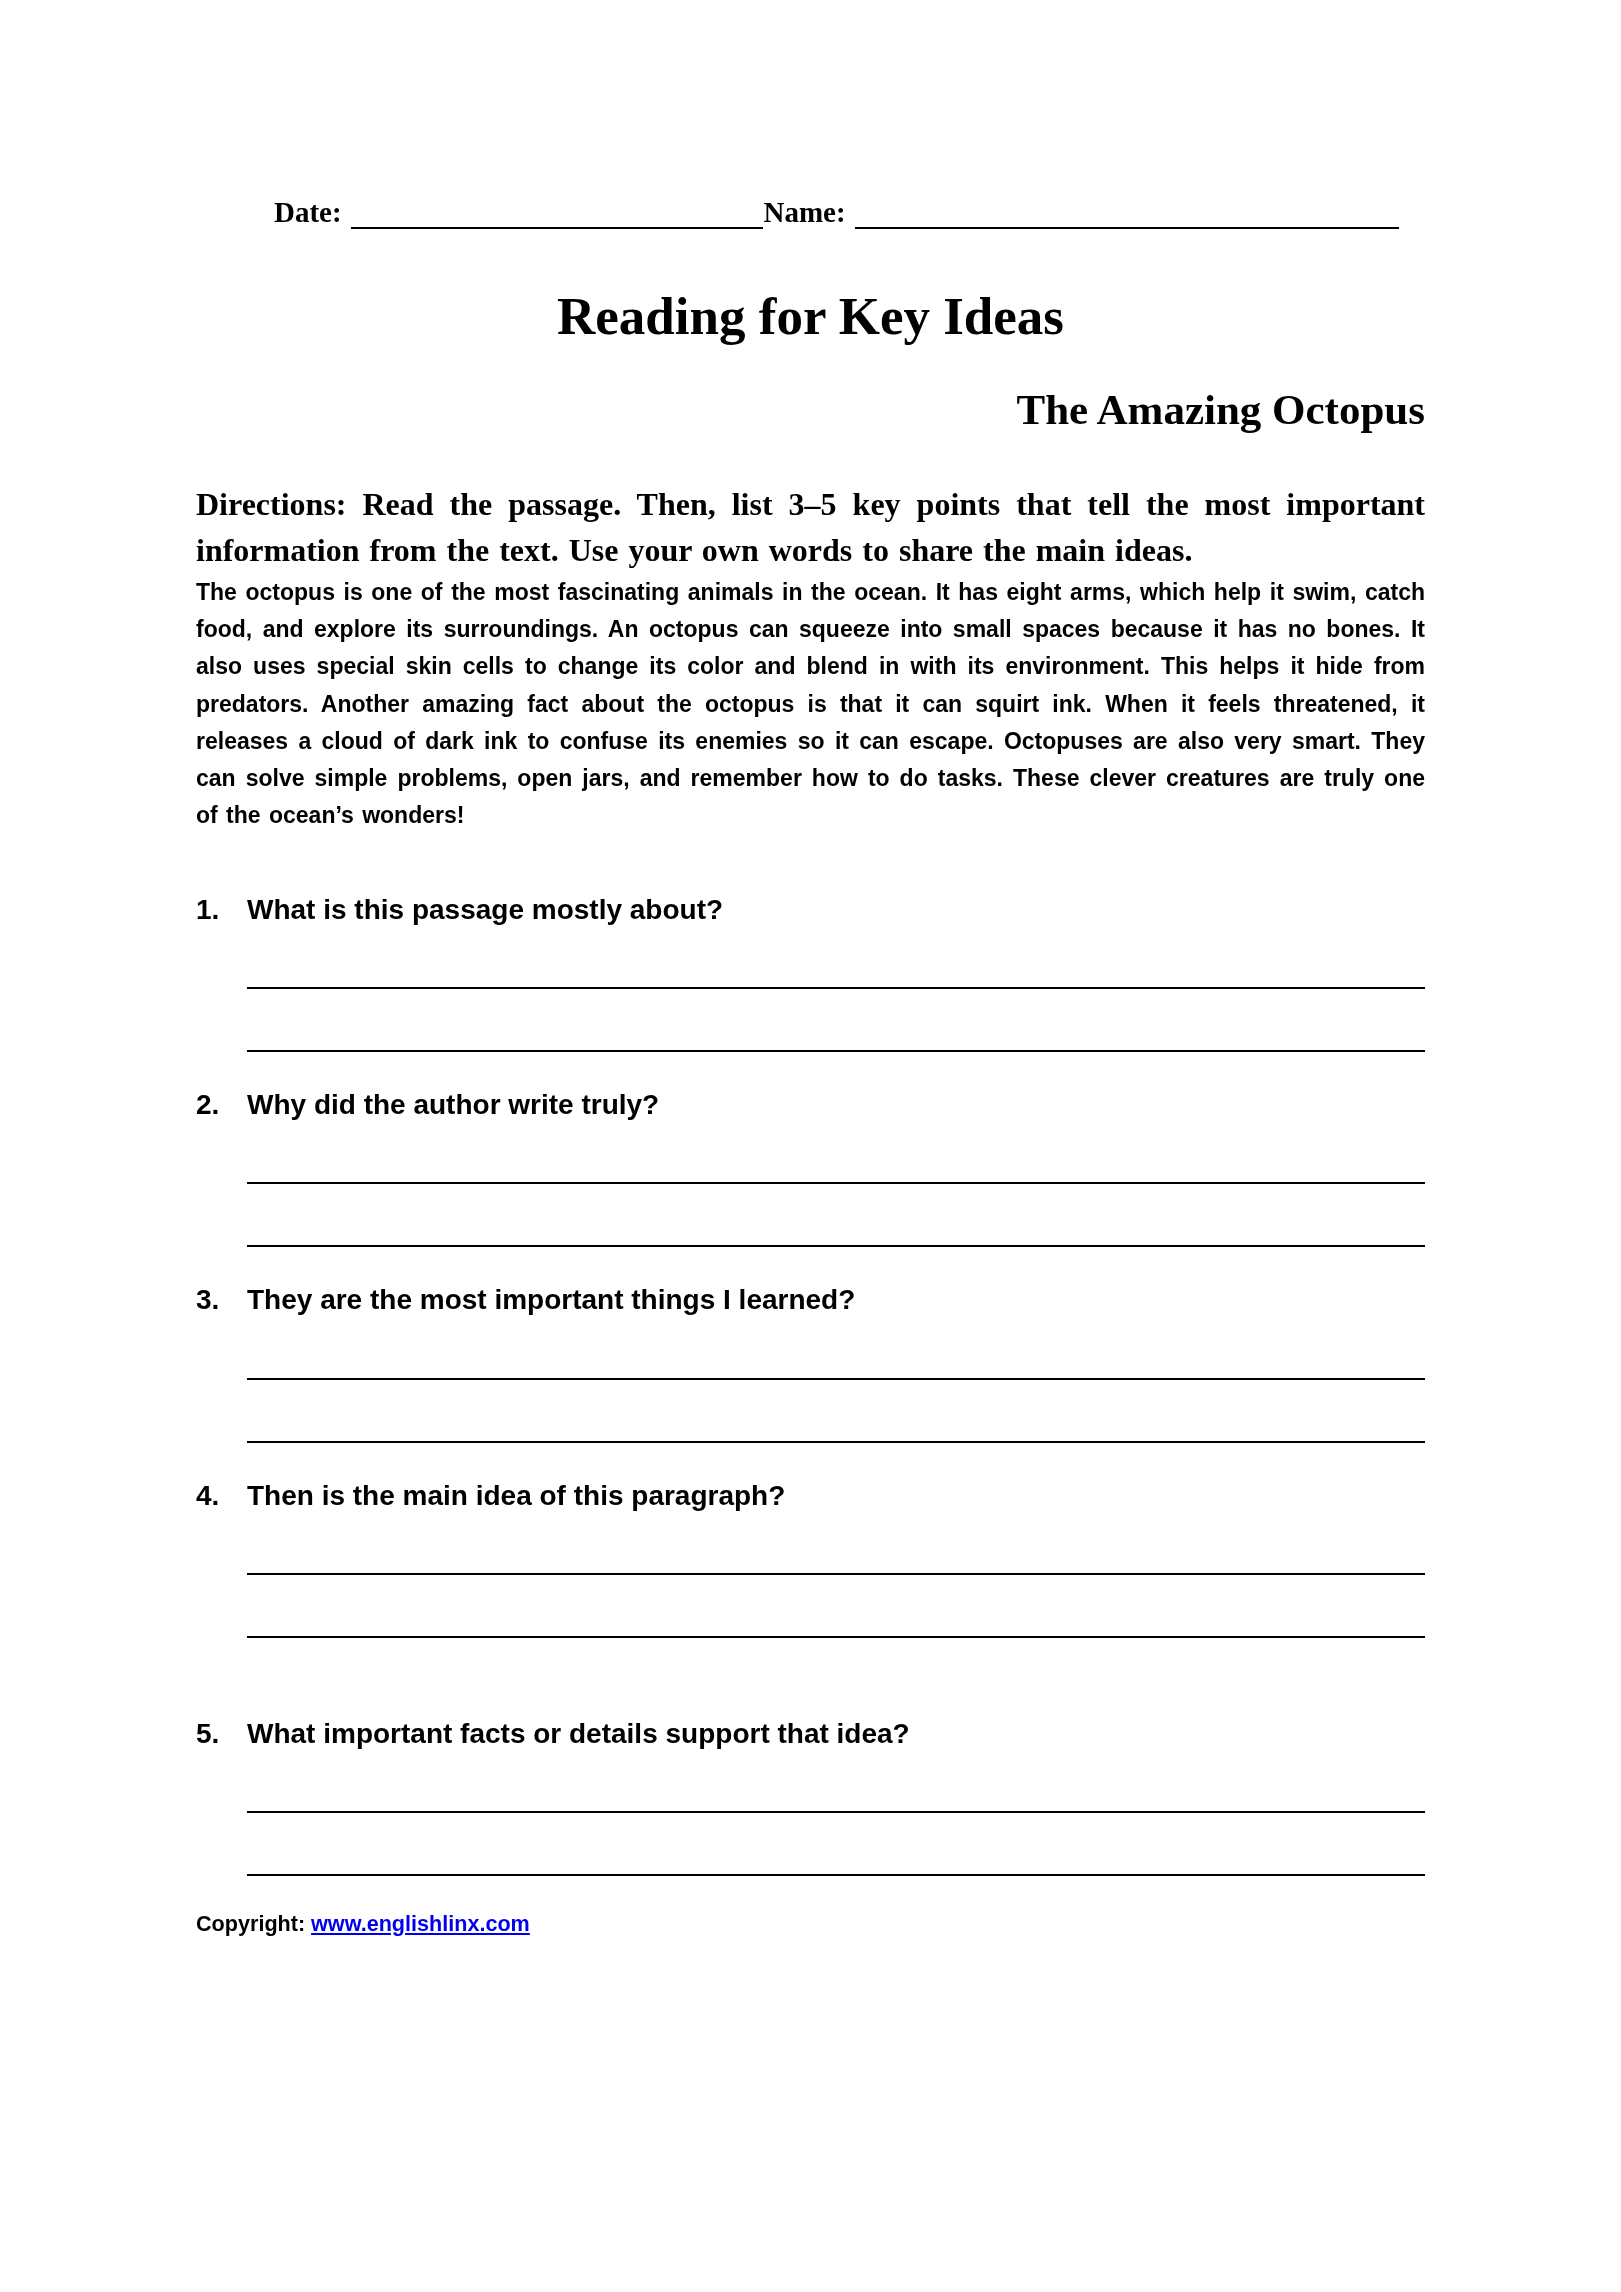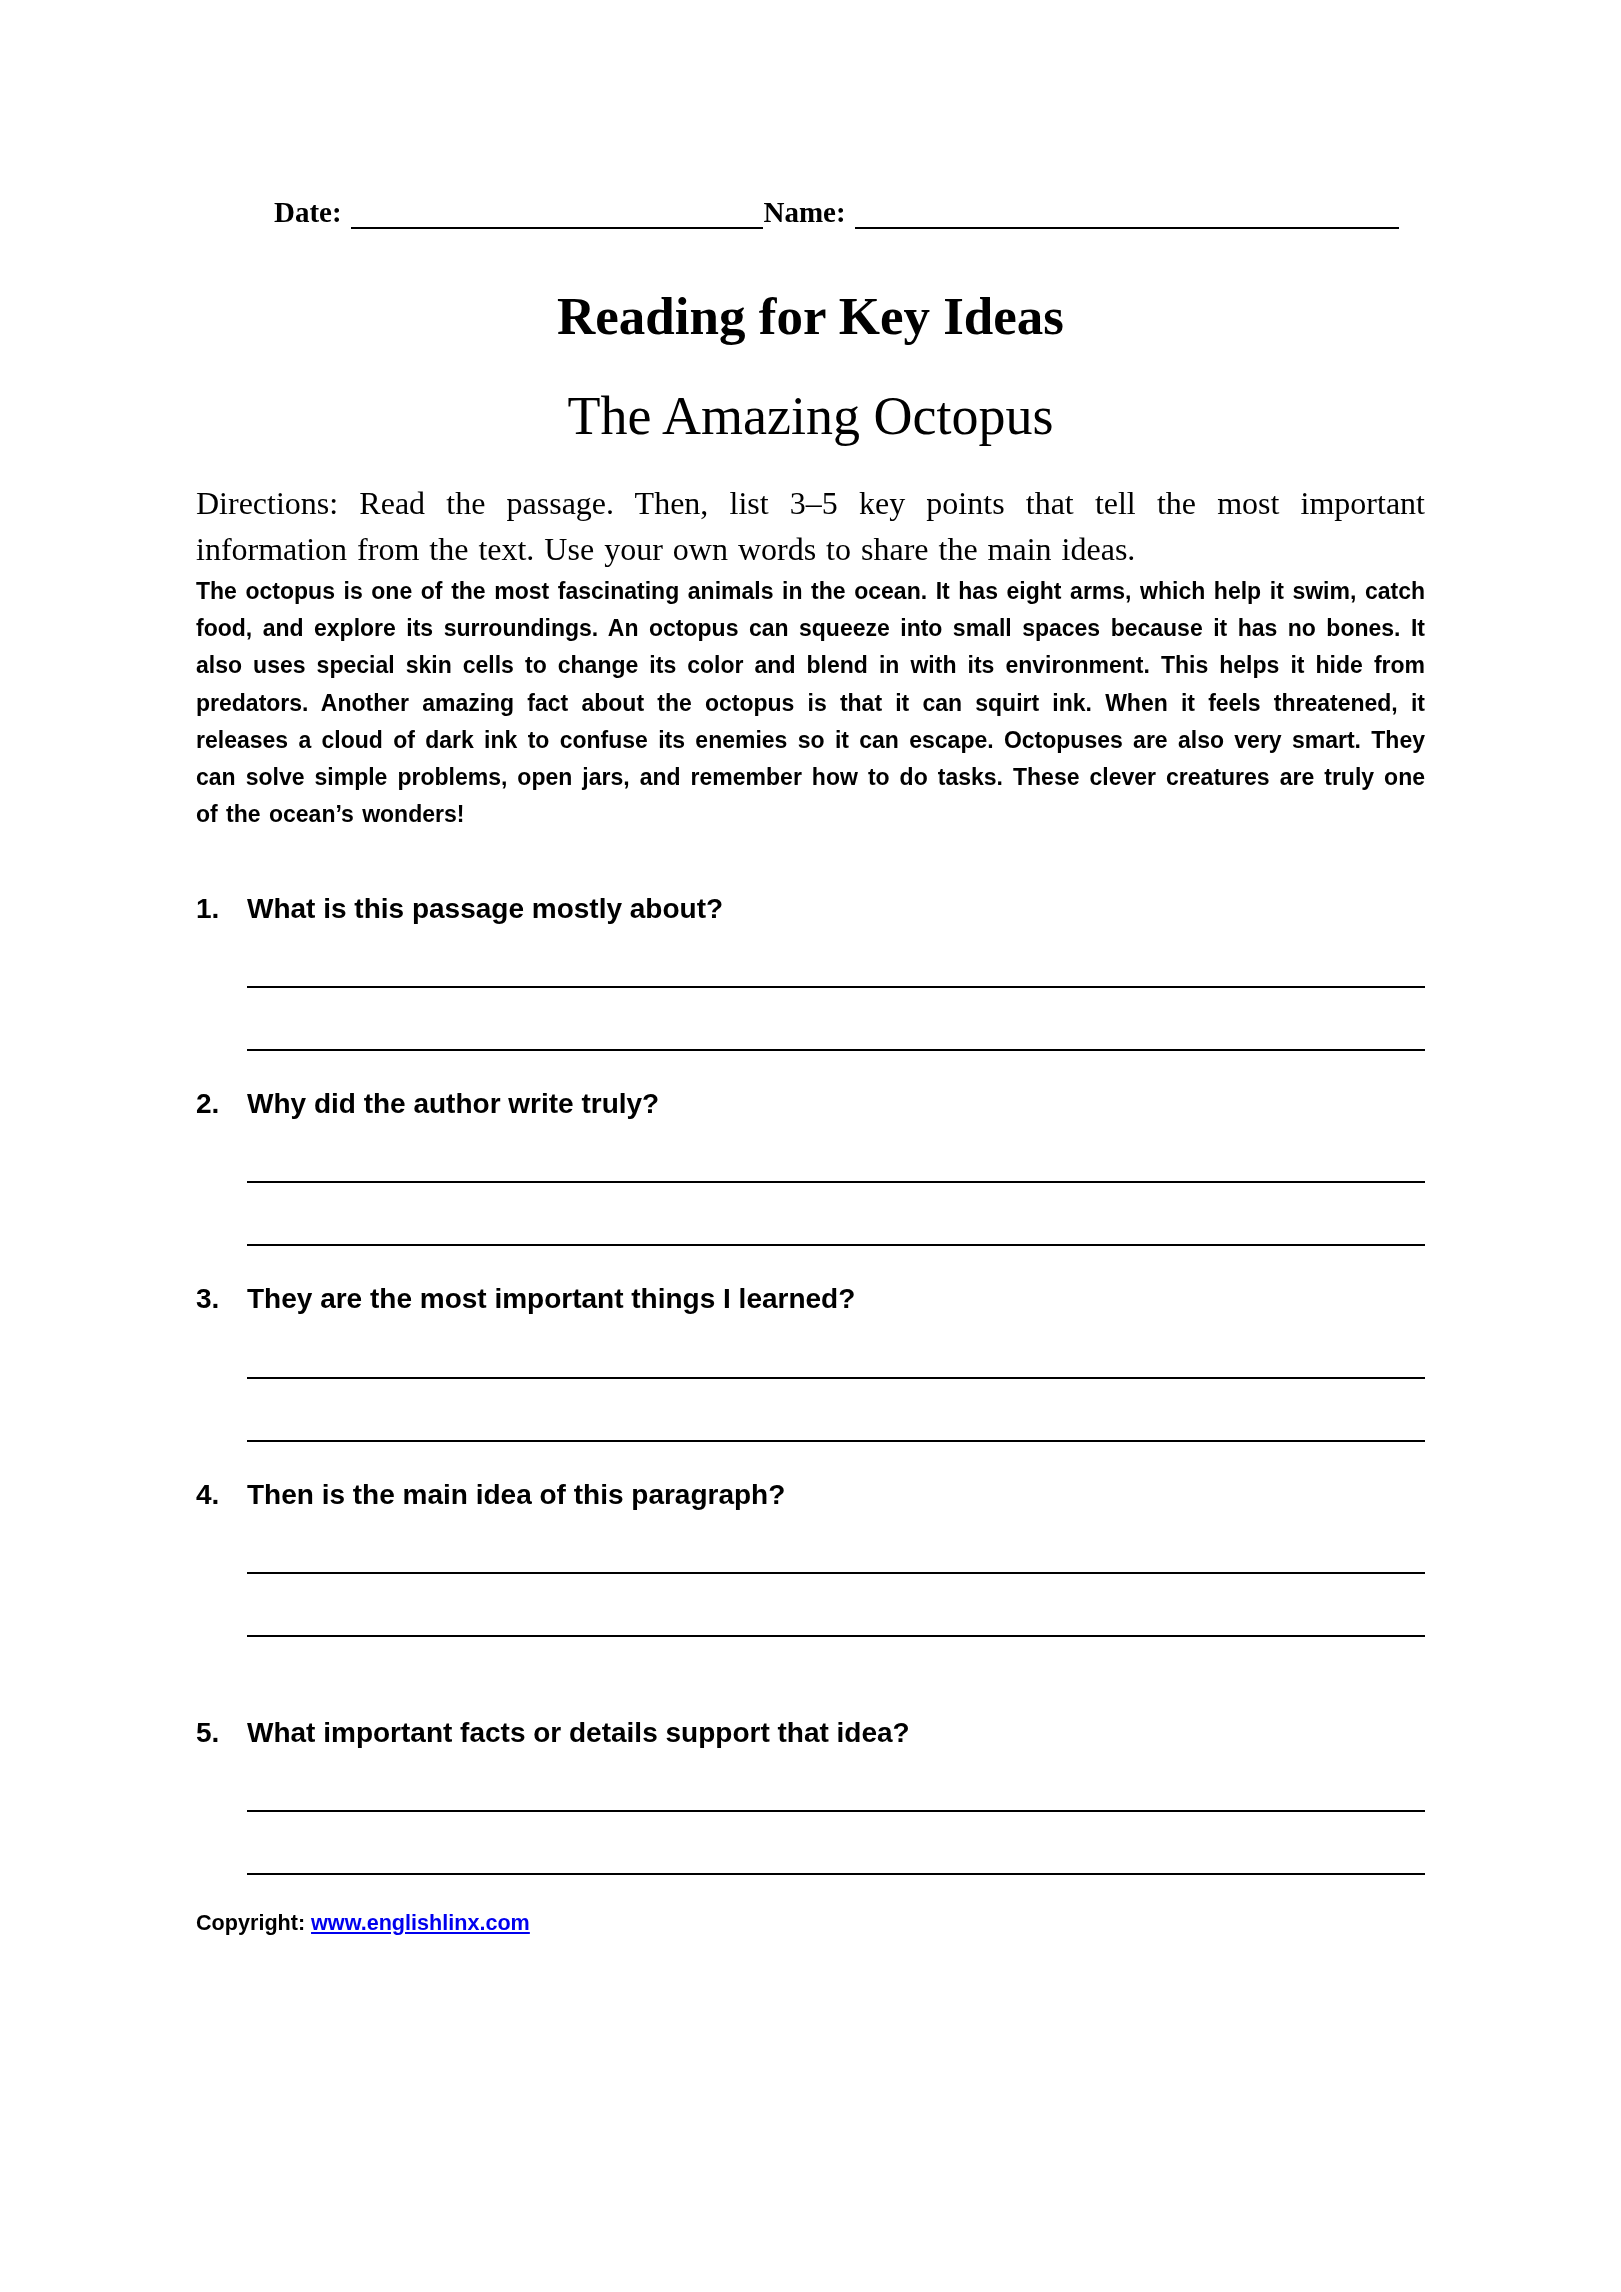--- a/index.html
+++ b/index.html
@@ -37,30 +37,30 @@
   
   .title {
     margin-top: 57px;
     text-align: center;
     font-weight: bold;
     font-size: 53px;
     font-family: "Liberation Serif", serif;
   }
   .subtitle {
     margin-top: 39px;
-    text-align: center;
-    font-weight: normal;
-    font-size: 54px;
+    text-align: right;
+    font-weight: bold;
+    font-size: 43px;
     font-family: "Liberation Serif", serif;
   }
 
   
   .directions {
-    margin-top: 33px;
-    font-weight: normal;
+    margin-top: 47px;
+    font-weight: bold;
     font-size: 32px;
     line-height: 1.45;
     text-align: justify;
     font-family: "Liberation Serif", serif;
     word-spacing: 2px;
   }
 
   
   .passage {
     font-family: "Liberation Sans", sans-serif;

